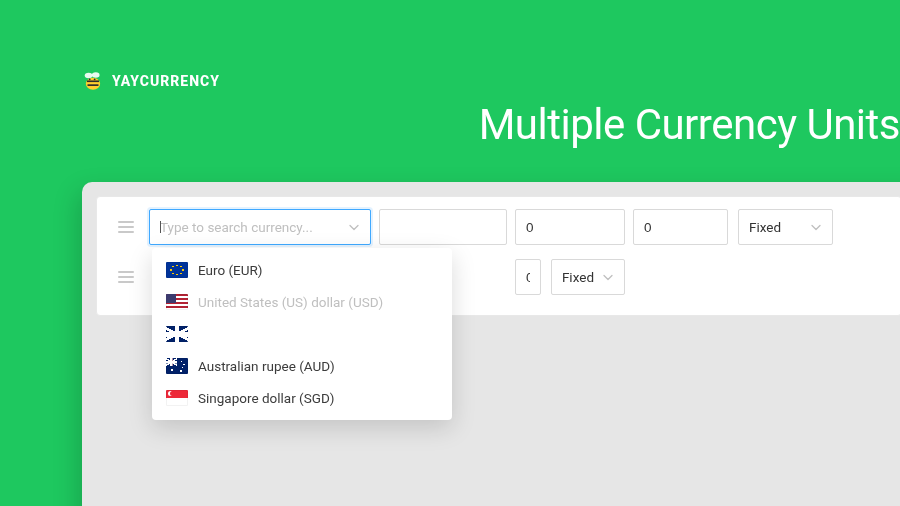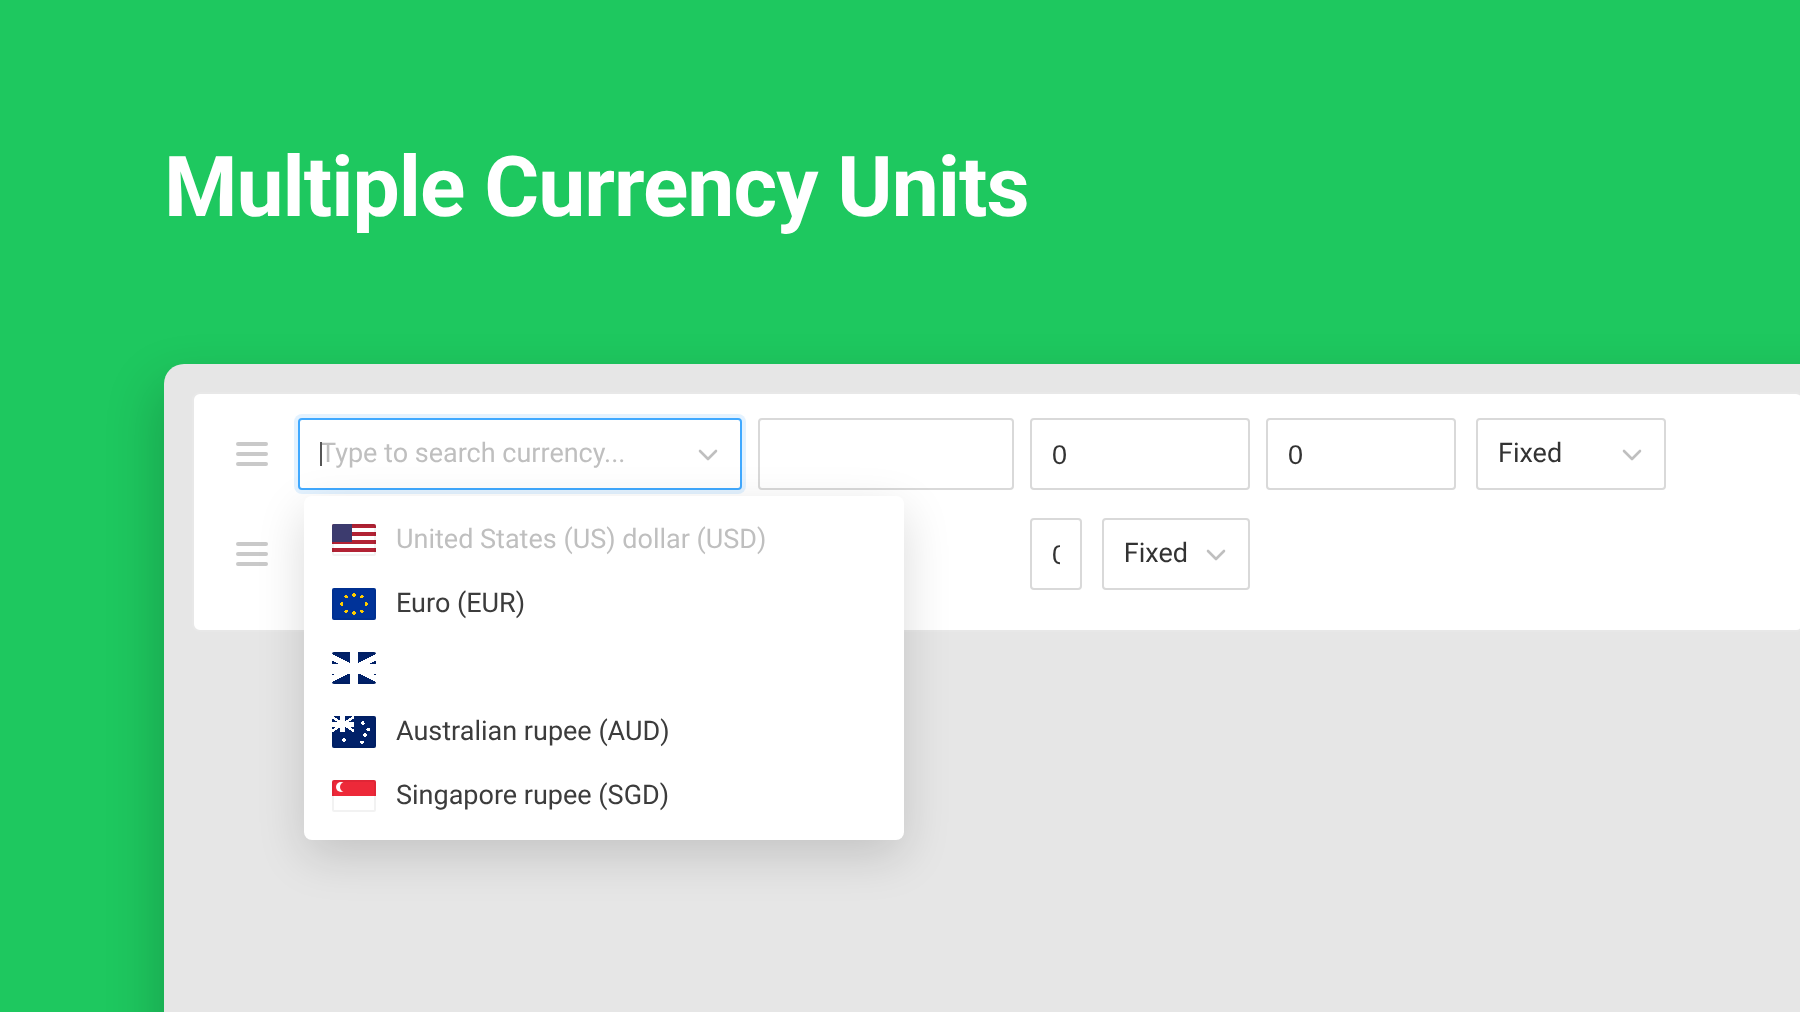--- a/index.html
+++ b/index.html
@@ -17,21 +17,21 @@
     display: flex; align-items: center; gap: 8px;
     margin-bottom: 8px;
   }
   .bee {
     width: 22px; height: 22px;
   }
   .brand-name {
     color: #fff; font-weight: 800; font-size: 14px; letter-spacing: 1px;
   }
   .page-title {
-    color: #fff; font-weight: 700; font-size: 42px; letter-spacing: -0.5px;
+    color: #fff; font-weight: 400; font-size: 42px; letter-spacing: -0.5px; text-align: right;
   }
 
   .stage {
     position: absolute;
     left: 82px; top: 182px;
     width: 900px;
     height: 400px;
     background: #e6e6e6;
     border-radius: 10px 0 0 0;
     box-shadow: -4px 10px 26px rgba(0,0,0,0.18);
@@ -177,20 +177,32 @@
     background:#d52b1e; clip-path: polygon(50% 0,62% 30%,95% 30%,70% 52%,82% 85%,50% 65%,18% 85%,30% 52%,5% 30%,38% 30%);}
   .flag.sg { background:linear-gradient(#ed2939 0 50%, #fff 0 100%); position:relative;}
   .flag.sg::before{content:"";position:absolute;left:2px;top:1px;width:5px;height:5px;border-radius:50%;background:#fff;}
   .flag.sg::after{content:"";position:absolute;left:3.8px;top:1px;width:5px;height:5px;border-radius:50%;background:#ed2939;}
 
 </style>
 </head>
 <body>
 
 <div class="hero">
+  <div class="brand">
+    <svg class="bee" viewBox="0 0 40 40">
+      <ellipse cx="12" cy="10" rx="7" ry="5" fill="#fff" opacity="0.9"></ellipse>
+      <ellipse cx="25" cy="9" rx="7" ry="5" fill="#fff" opacity="0.9"></ellipse>
+      <ellipse cx="20" cy="25" rx="13" ry="11" fill="#ffcf2d"></ellipse>
+      <rect x="9" y="19" width="22" height="3" fill="#2b2b2b"></rect>
+      <rect x="10" y="26" width="20" height="3" fill="#2b2b2b"></rect>
+      <circle cx="14" cy="17" r="1.7" fill="#2b2b2b"></circle>
+      <circle cx="23" cy="17" r="1.7" fill="#2b2b2b"></circle>
+    </svg>
+    <span class="brand-name">YAYCURRENCY</span>
+  </div>
   <div class="page-title">Multiple Currency Units</div>
 </div>
 
 <div class="stage">
   <div class="panel">
 
     <div class="row">
       <div class="drag">
         <svg width="16" height="14" viewBox="0 0 16 14">
             <path d="M1 2h14M1 7h14M1 12h14" stroke="#c9c9c9" stroke-width="2" stroke-linecap="round"></path>
@@ -239,33 +251,33 @@
           <svg class="chev" width="12" height="12" viewBox="0 0 12 12">
               <path d="M2 4.5 L6 8.5 L10 4.5" stroke="currentColor" stroke-width="1.3" fill="none" stroke-linecap="round" stroke-linejoin="round"></path>
             </svg>
         </div>
       </div>
     </div>
 
   </div>
 
   <div class="dropdown" id="dropdown">
+      <div class="opt">
+        <span class="flag eu"></span>
+        <span>Euro (EUR)</span>
+      </div>
       <div class="opt disabled">
         <span class="flag us"></span>
         <span>United States (US) dollar (USD)</span>
       </div>
       <div class="opt">
-        <span class="flag eu"></span>
-        <span>Euro (EUR)</span>
-      </div>
-      <div class="opt">
         <span class="flag gb"></span>
       </div>
       <div class="opt">
         <span class="flag au"></span>
         <span>Australian rupee (AUD)</span>
       </div>
       <div class="opt">
         <span class="flag sg"></span>
-        <span>Singapore rupee (SGD)</span>
+        <span>Singapore dollar (SGD)</span>
       </div>
     </div>
 </div>
 
 </body></html>

